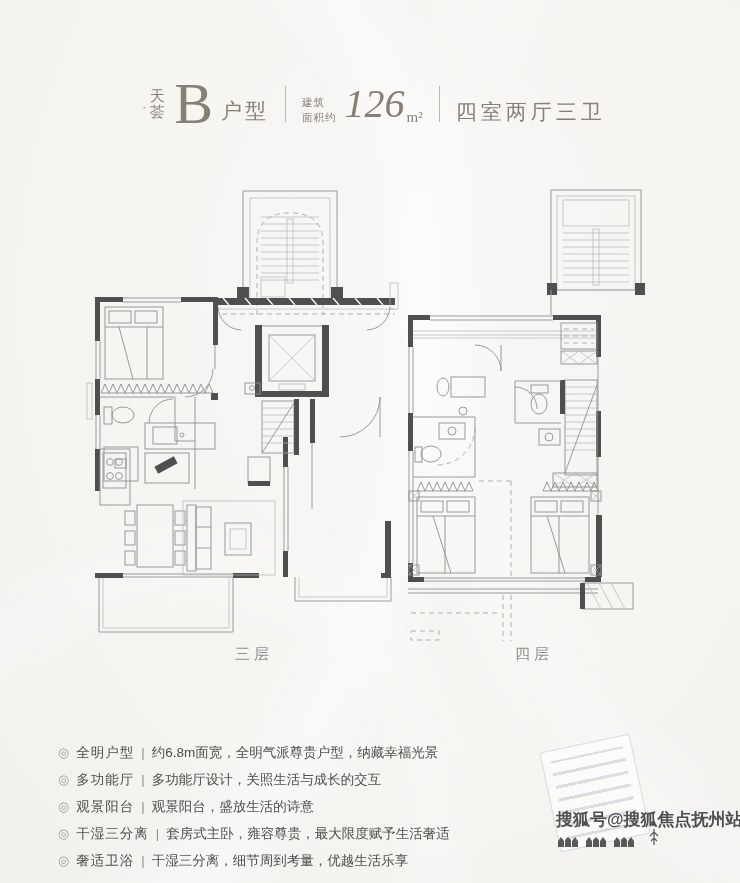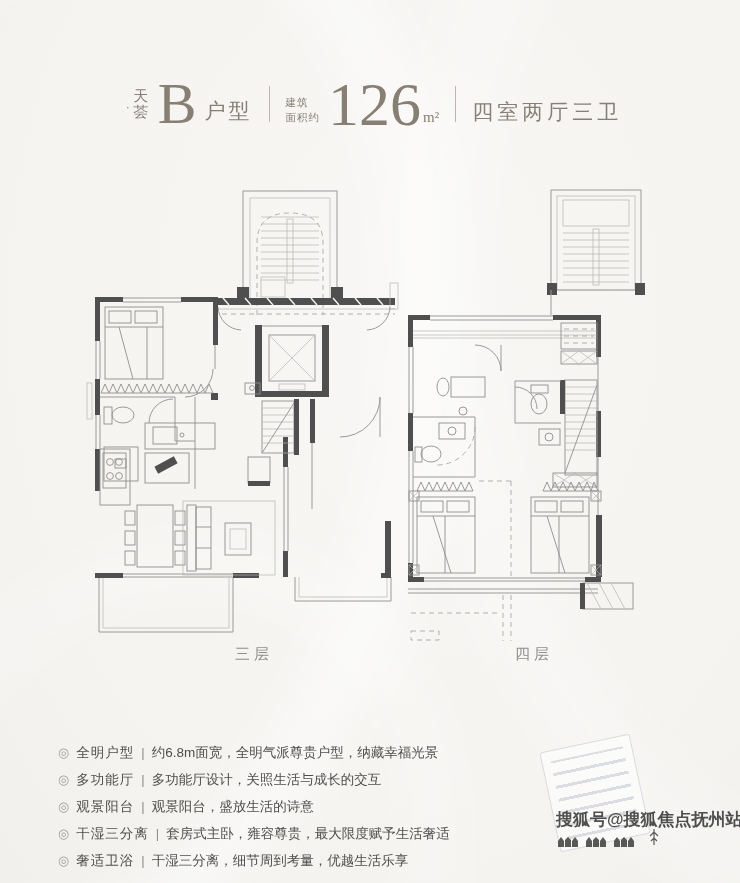--- a/index.html
+++ b/index.html
@@ -20,21 +20,21 @@
     display:flex;justify-content:center;align-items:center;color:#877f74;
     transform:translateX(6px);
   }
   .brand{position:relative;width:22px;margin-right:4px;line-height:1.1;
     font-size:15px;text-align:center;letter-spacing:0;}
   .brand .dot{position:absolute;left:-4px;top:13px;font-size:12px;}
   .unit-letter{font-family:"Liberation Serif",serif;font-size:58px;line-height:1;margin:0 6px 0 2px;}
   .unit-label{font-size:21px;letter-spacing:3px;margin:14px 0 0 2px;text-align:right;}
   .hdiv{width:1px;height:36px;background:#bcb6ac;margin:0 16px;}
   .area-caption{font-size:10.5px;line-height:1.4;letter-spacing:1px;margin-top:12px;}
-  .area-value{font-family:"Liberation Serif",serif;font-size:62px;line-height:1;margin:0 2px 0 8px;}
+  .area-value{font-family:"Liberation Serif",serif;font-size:40px;line-height:1;margin:0 2px 0 8px;font-style:italic;}
   .area-unit{font-family:"Liberation Serif",serif;font-size:15px;align-self:flex-end;margin:0 0 10px 0;}
   .layout-text{font-size:21px;letter-spacing:4px;margin-top:16px;}
 
   
   .plan{position:absolute;}
   .plan-left{left:85px;top:185px;}
   .plan-right{left:403px;top:185px;}
   .floor-label{position:absolute;top:645px;width:80px;text-align:right;
     font-size:15px;letter-spacing:4px;color:#8e8e8c;}
   .floor-label.l{left:193px;}

